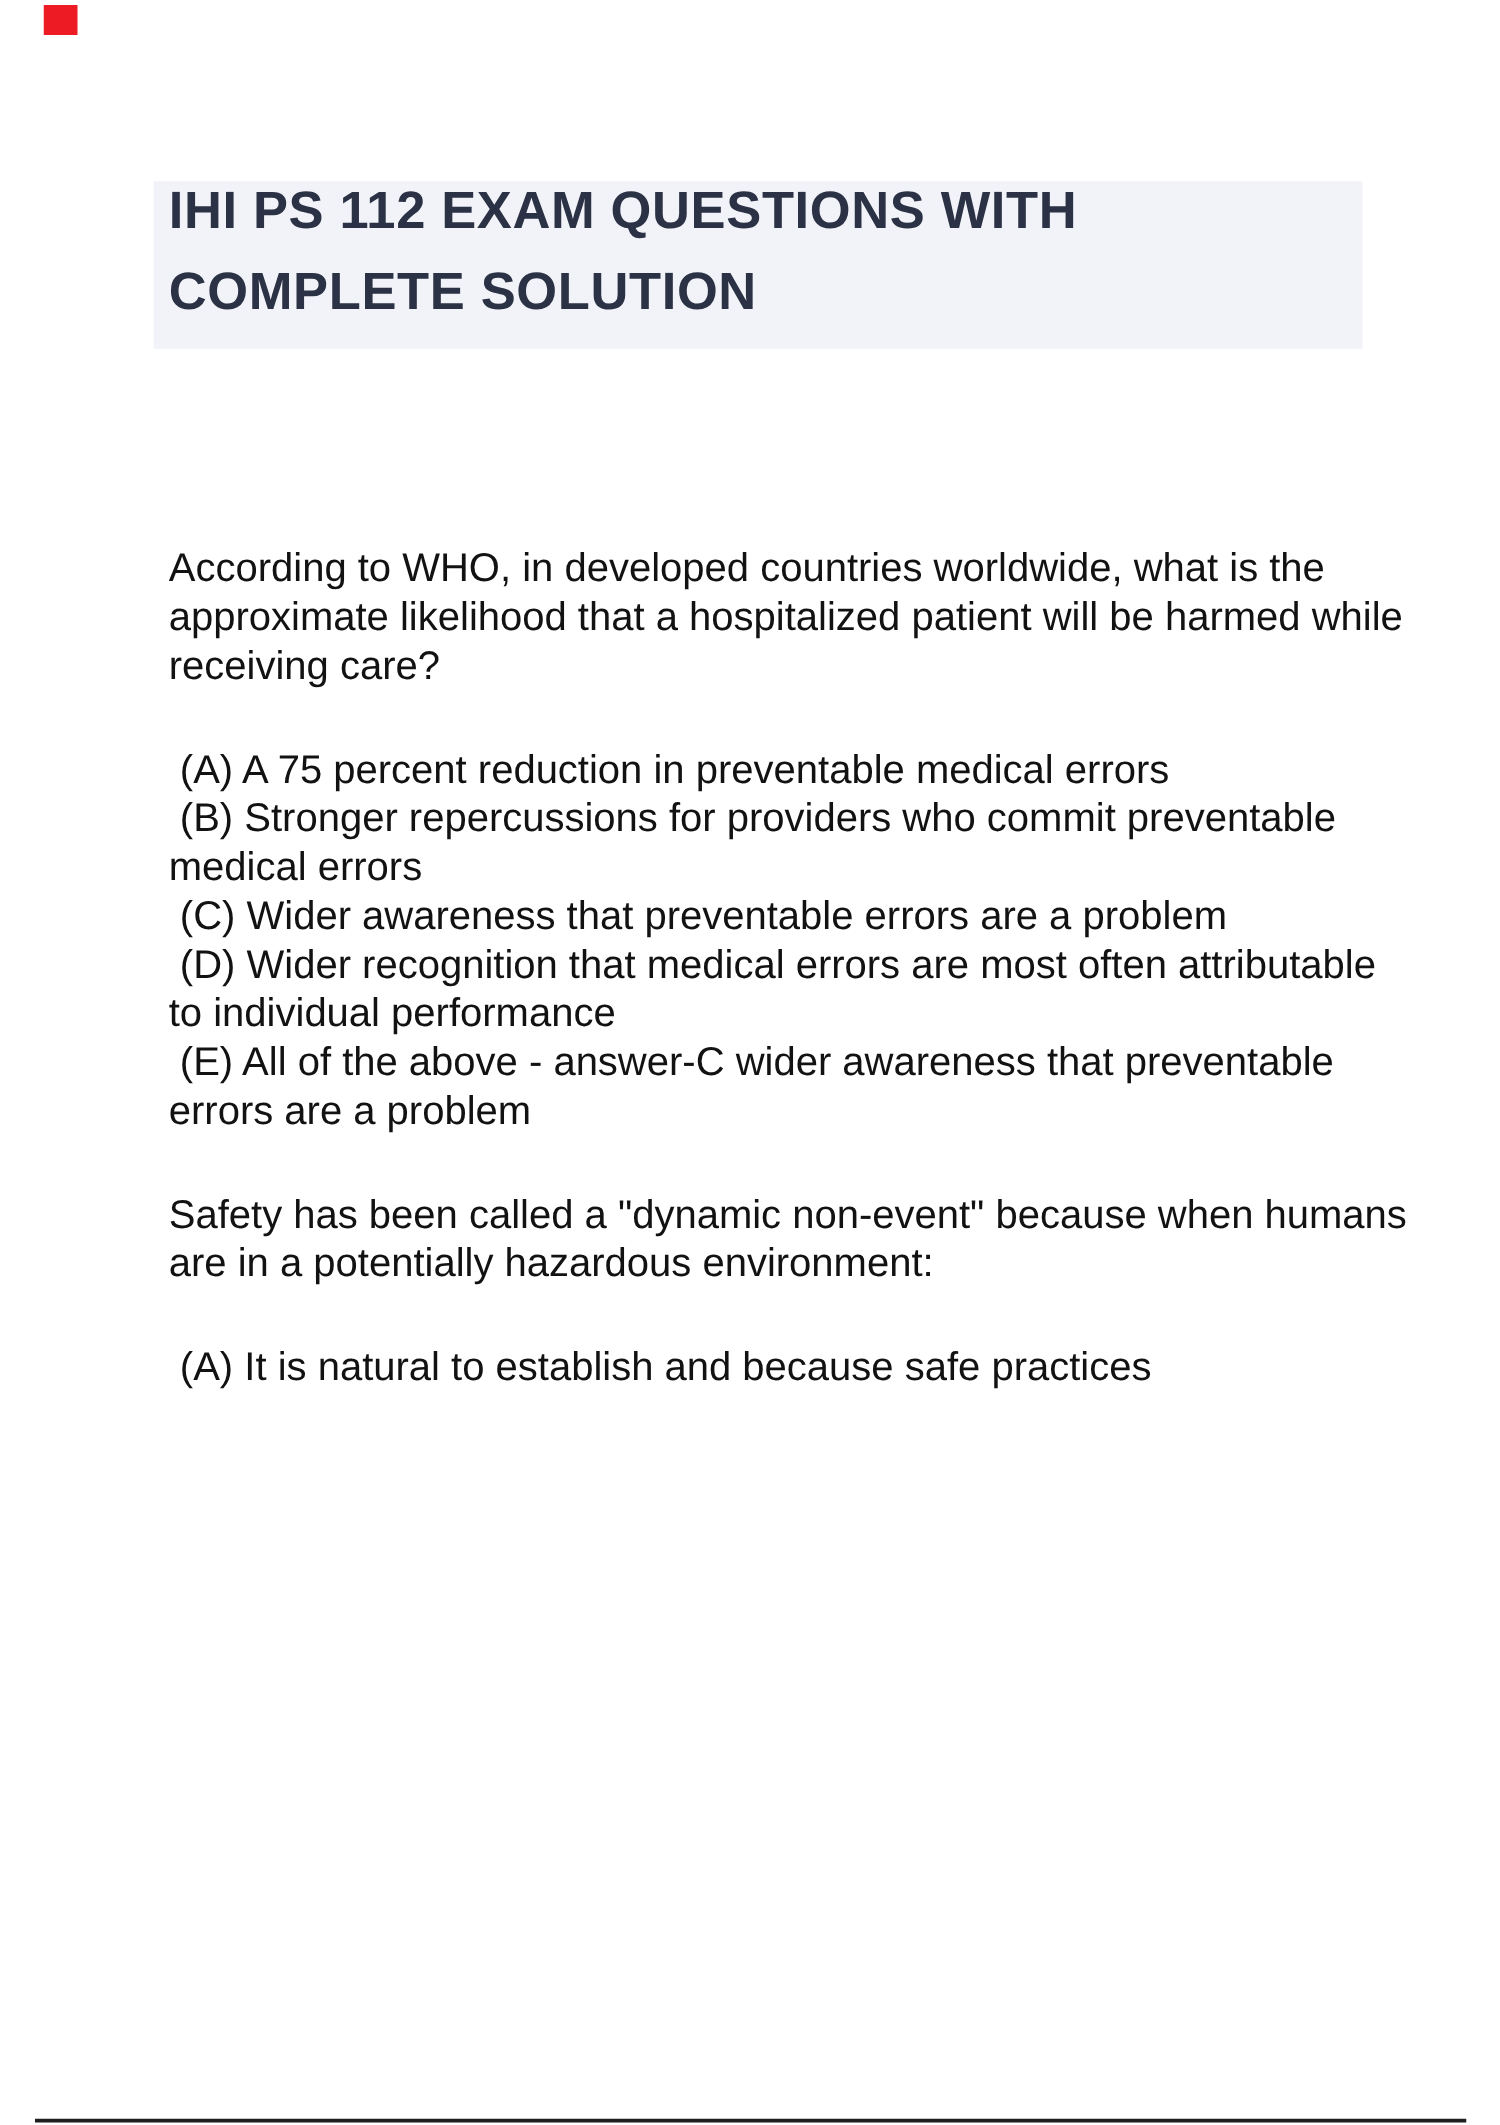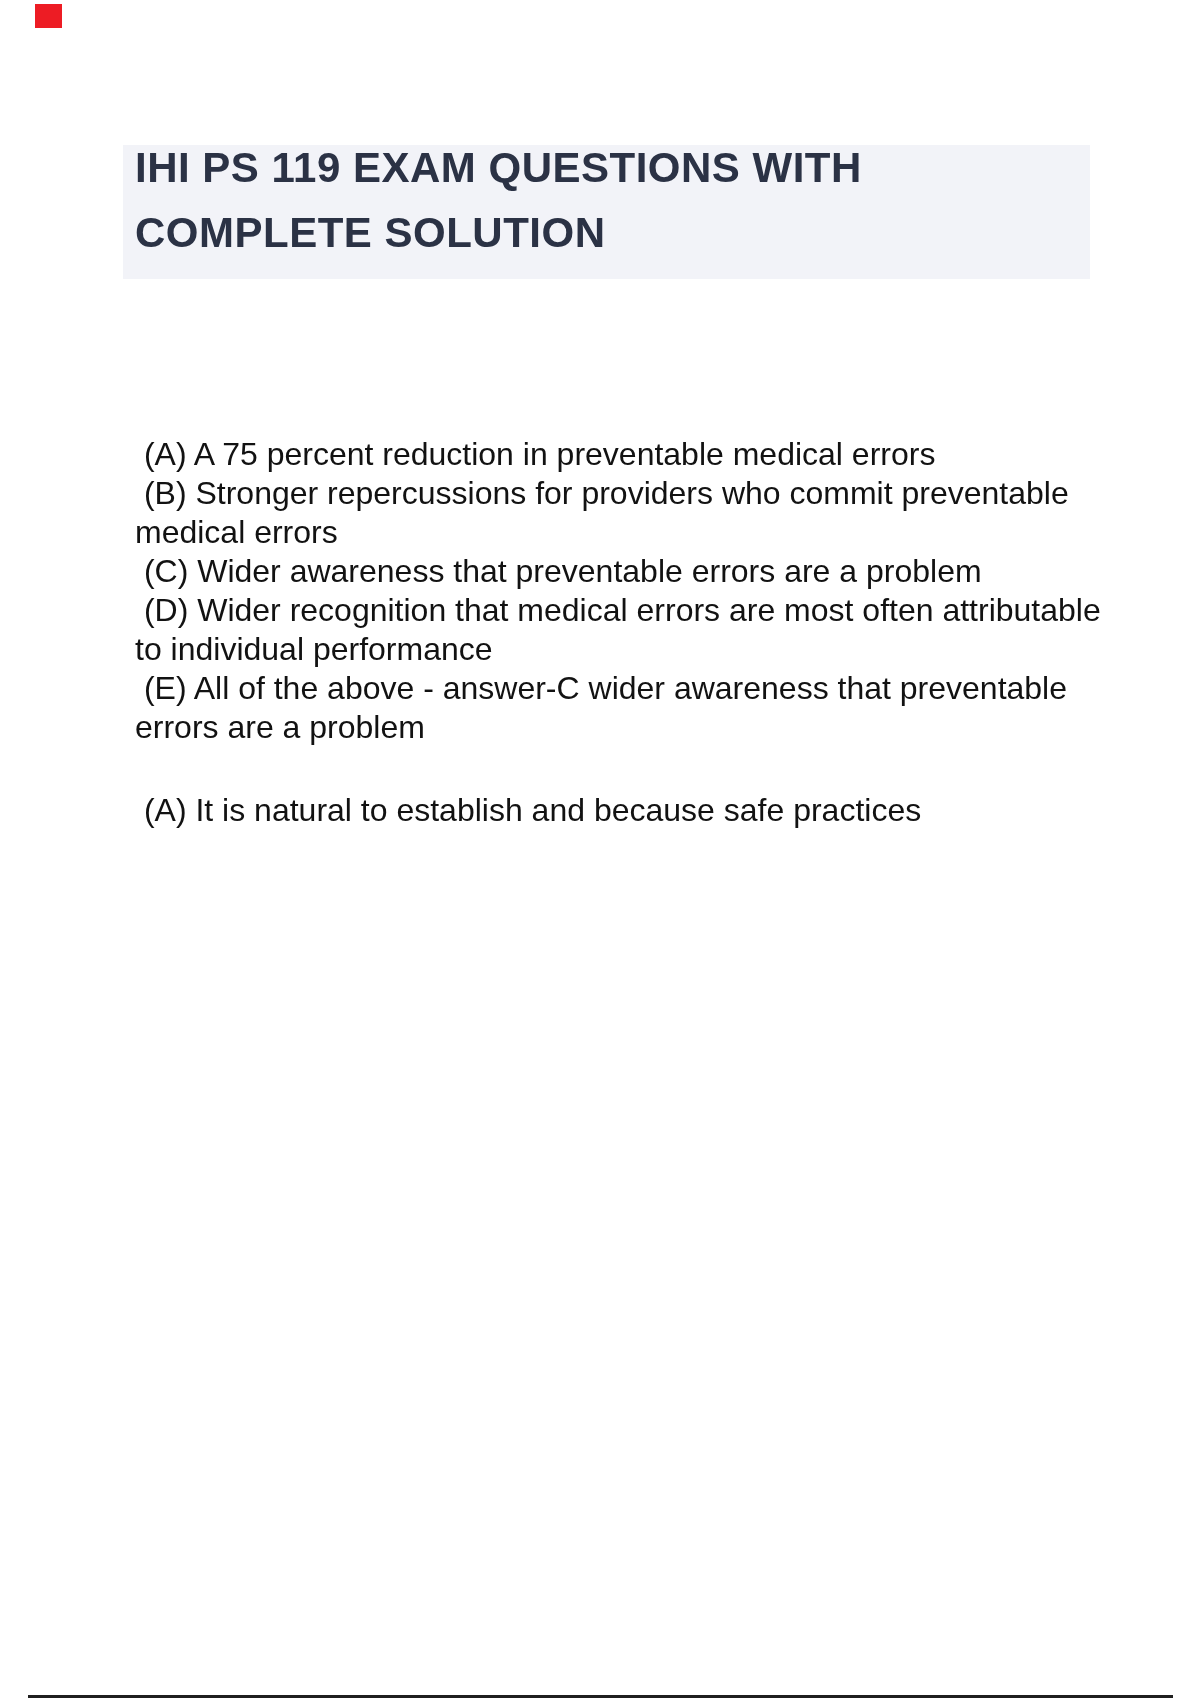--- a/index.html
+++ b/index.html
@@ -67,34 +67,39 @@
   }
 </style>
 </head>
 <body>
 
 <div class="page">
 
   <div class="corner-marker"></div>
 
   <div class="title-band"></div>
-  <h1 class="title">IHI PS 119 EXAM QUESTIONS WITH
+  <h1 class="title">IHI PS 112 EXAM QUESTIONS WITH
 COMPLETE SOLUTION</h1>
 
   <div class="content">
 
+    <div class="para">According to WHO, in developed countries worldwide, what is the
+approximate likelihood that a hospitalized patient will be harmed while
+receiving care?</div>
 
     <div class="para"> (A) A 75 percent reduction in preventable medical errors
  (B) Stronger repercussions for providers who commit preventable
 medical errors
  (C) Wider awareness that preventable errors are a problem
  (D) Wider recognition that medical errors are most often attributable
 to individual performance
  (E) All of the above - answer-C wider awareness that preventable
 errors are a problem</div>
 
+    <div class="para">Safety has been called a "dynamic non-event" because when humans
+are in a potentially hazardous environment:</div>
     <div class="para"> (A) It is natural to establish and because safe practices</div>
 
   </div>
 
   <div class="bottom-rule"></div>
 
 </div>
 
 </body></html>

